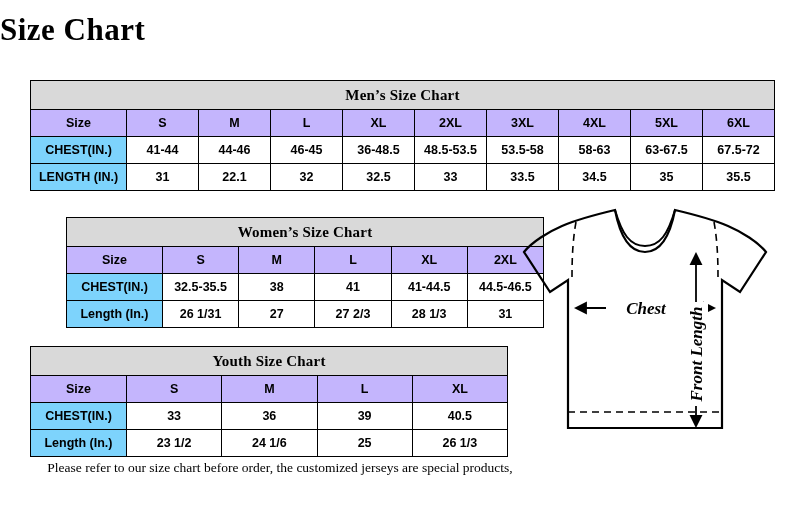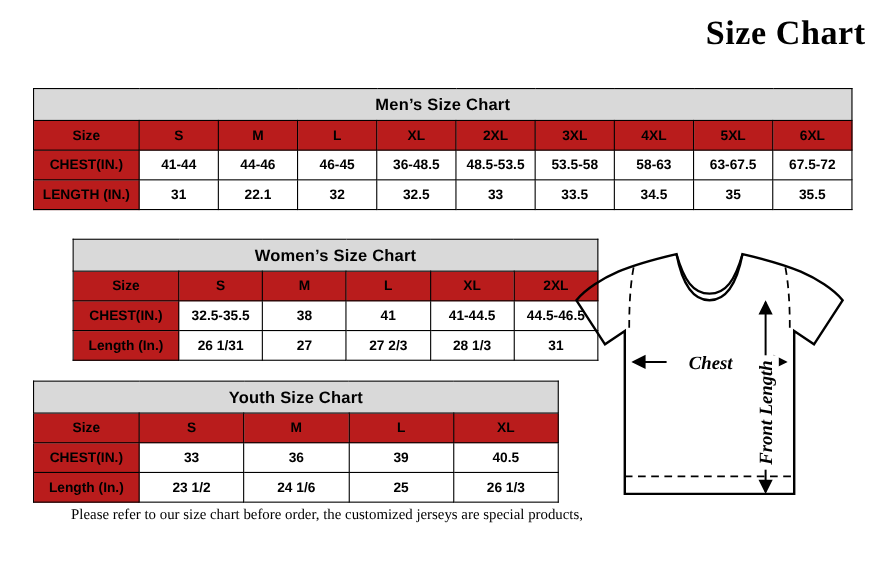--- a/index.html
+++ b/index.html
@@ -14,21 +14,21 @@
     color: #000000;
     overflow: hidden;
     position: relative;
   }
   #page {
     position: relative;
     width: 805px;
     height: 512px;
   }
   #page-title {
-    text-align: right;
+    text-align: left;
     font-size: 31px;
     font-weight: bold;
     letter-spacing: 0.5px;
     margin: 12px 18px 10px 0;
     font-family: "Liberation Serif", serif;
   }
 
   
   table.size-table {
     border-collapse: collapse;
@@ -44,26 +44,27 @@
     padding: 0;
     height: 26px;
     background: #ffffff;
   }
   table.size-table tr.caption-row td {
     background: #d9d9d9;
     font-size: 15px;
     font-weight: bold;
     height: 28px;
     letter-spacing: 0.2px;
+    font-family: Liberation Serif, serif;
   }
   table.size-table tr.header-row td {
-    background: #b91c1c;
+    background: #c4b5fd;
   }
   table.size-table td.label-cell {
-    background: #b91c1c;
+    background: #7dd3fc;
     font-size: 12.5px;
   }
 
   
   #men-table-wrap {
     position: absolute;
     left: 30px;
     top: 68px;
     width: 745px;
   }
@@ -93,29 +94,29 @@
 
   
   #footer-note {
     position: absolute;
     left: 30px;
     top: 446px;
     width: 500px;
     font-family: "Liberation Serif", serif;
     font-size: 13.5px;
     line-height: 1.45;
-    text-align: right;
+    text-align: center;
   }
   #footer-note div { white-space: nowrap; }
 
   
   #shirt-wrap {
     position: absolute;
     left: 510px;
-    top: 205px;
+    top: 184px;
     width: 290px;
     height: 270px;
     text-decoration: underline;
   }
   #shirt-svg { display: block; }
   .shirt-label {
     font-family: "Liberation Serif", serif;
     font-weight: bold;
     font-style: italic;
     font-size: 17px;

